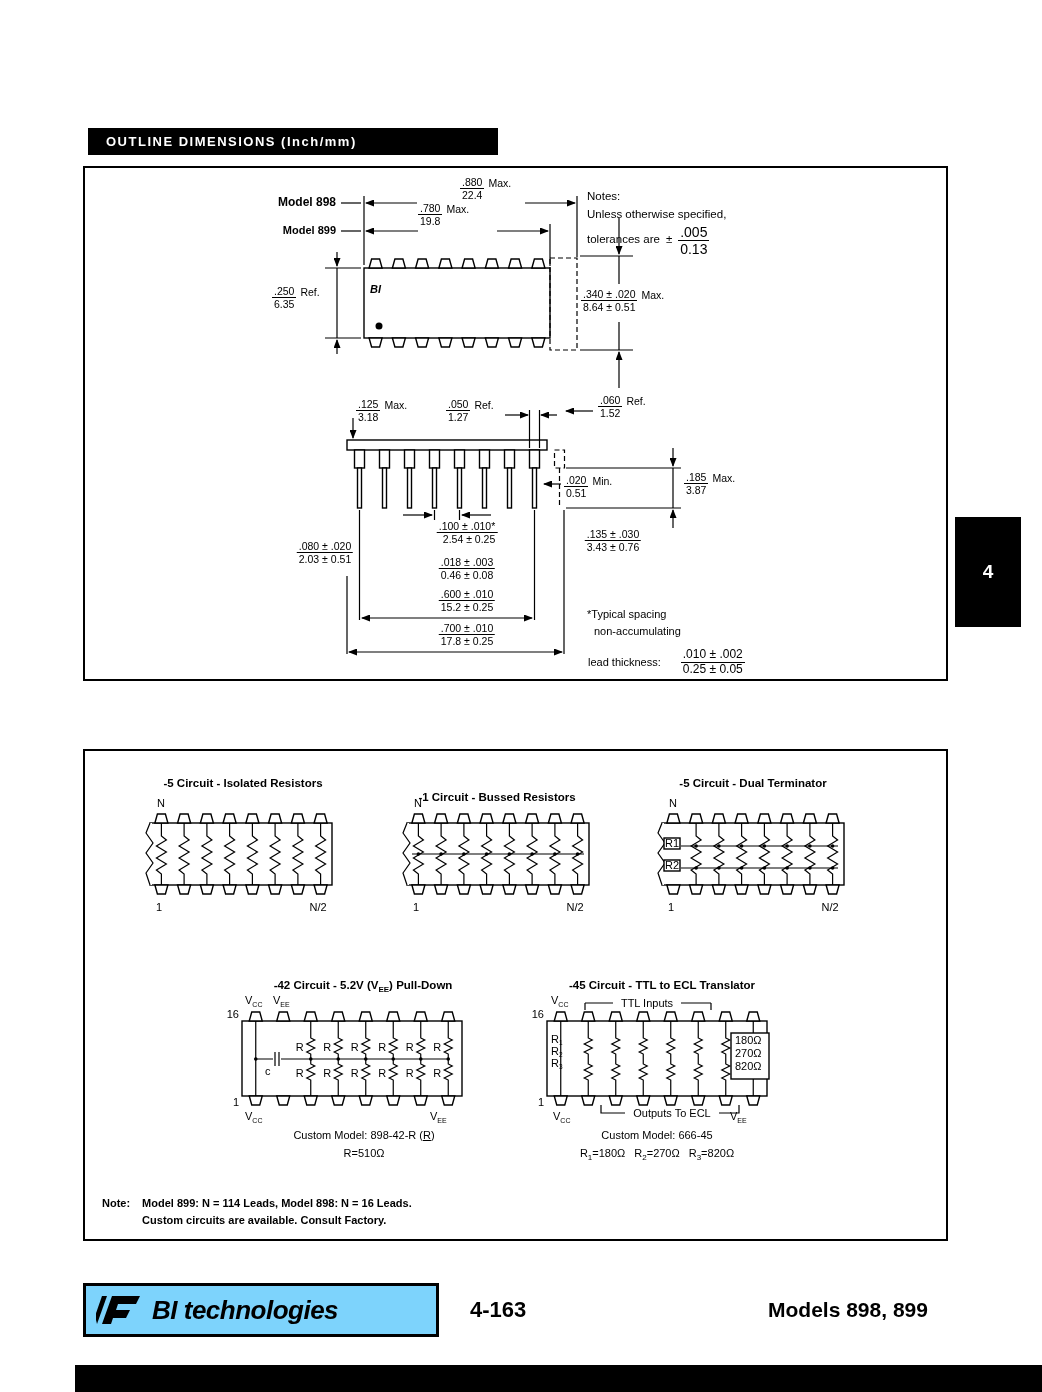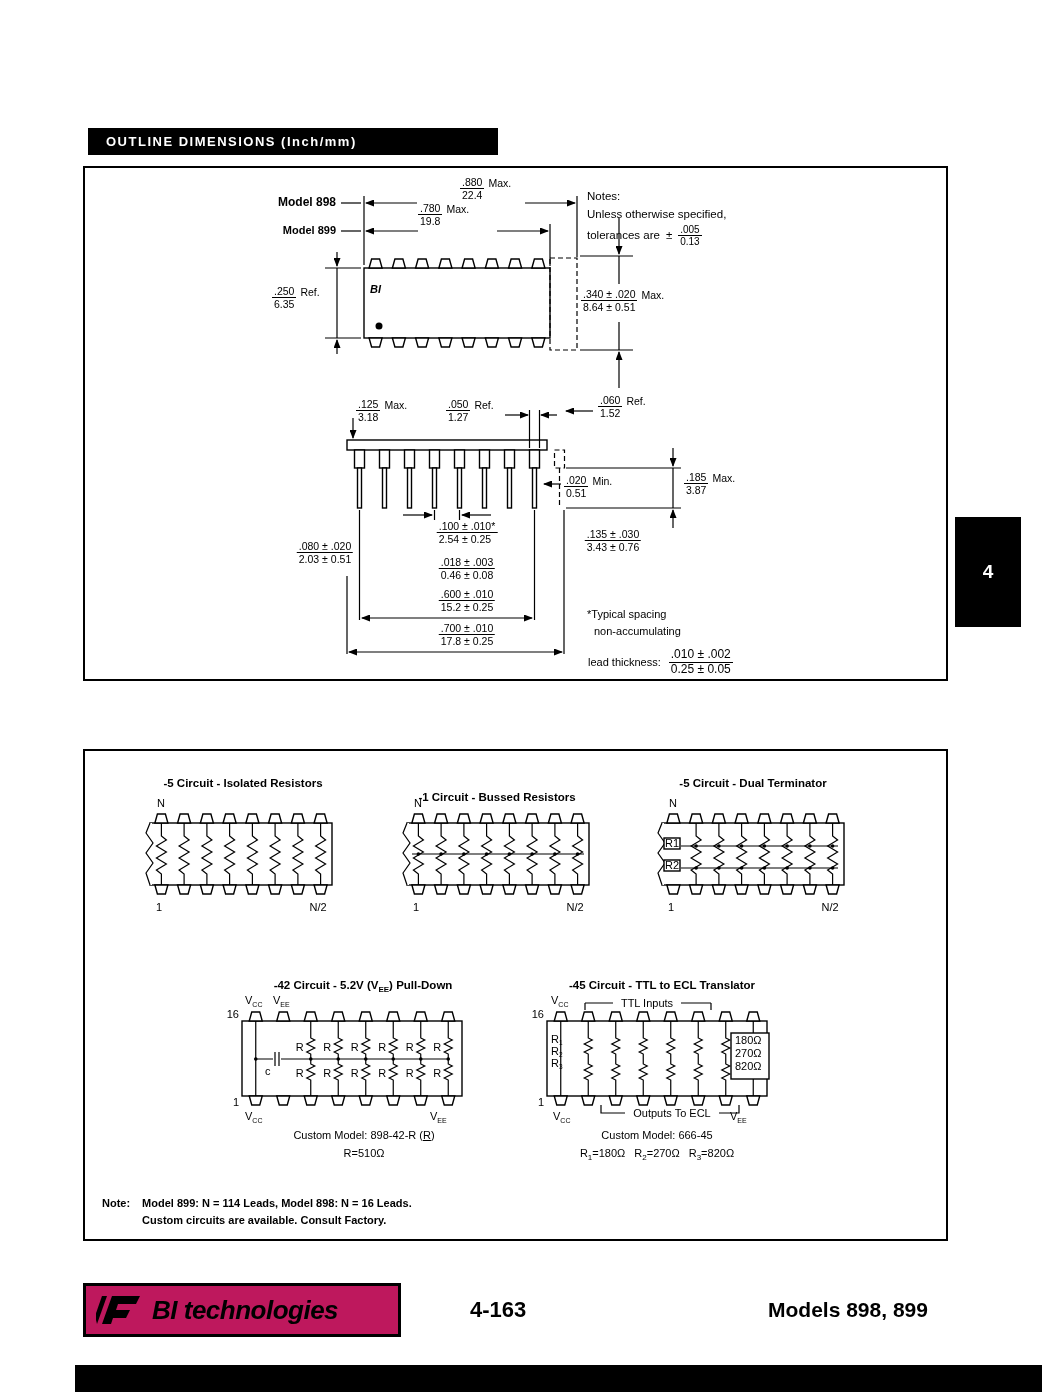--- a/index.html
+++ b/index.html
@@ -8,39 +8,39 @@
         font-family:"Liberation Sans",sans-serif;overflow:hidden}
   .abs{position:absolute}
   .hbar{position:absolute;left:88px;width:410px;height:27px;background:#000;color:#fff;
         font-weight:bold;font-size:13px;letter-spacing:1.5px;display:flex;align-items:center;
         padding-left:18px;white-space:nowrap}
   .box{position:absolute;left:83px;width:865px;border:2px solid #000;background:#fff}
   .box>svg{position:absolute;left:0;top:0}
   .dim{position:absolute;display:flex;align-items:flex-start;gap:4px;font-size:10.5px;
        white-space:nowrap;line-height:1.15;background:#fff;padding:0 1px}
   .dim .suf{margin-top:1px}
-  .frac{display:inline-block;text-align:left}
+  .frac{display:inline-block;text-align:right}
   .frac .nu{display:block;border-bottom:1px solid #000;padding:0 2px}
   .frac .de{display:block;padding:0 2px}
   .ctr{transform:translateX(-50%)}
   .bold{font-weight:bold}
   .stitle{position:absolute;transform:translateX(-50%);font-weight:bold;font-size:11.5px;white-space:nowrap}
   .cap{position:absolute;transform:translateX(-50%);font-size:11px;white-space:nowrap}
   .sb{font-size:8px;vertical-align:-3px}
   .ul{text-decoration:underline}
   .gap{margin-left:9px}
   svg text{font-family:"Liberation Sans",sans-serif;fill:#000;font-size:11px}
   .ln{stroke:#000;stroke-width:1.2;fill:none}
   .sh{fill:#fff;stroke:#000;stroke-width:1.4}
   .dash{stroke-dasharray:5 3}
   .side-tab{position:absolute;left:955px;top:517px;width:66px;height:110px;background:#000;
             color:#fff;display:flex;align-items:center;justify-content:center;
             font-size:19px;font-weight:bold}
-  .logo-box{position:absolute;left:83px;top:1283px;width:318px;height:54px;border:3px solid #000;
-            display:flex;align-items:center;gap:10px;padding-left:10px;background:#be185d}
+  .logo-box{position:absolute;left:83px;top:1283px;width:356px;height:54px;border:3px solid #000;
+            display:flex;align-items:center;gap:10px;padding-left:10px;background:#7dd3fc}
   .brand{font-weight:bold;font-style:italic;font-size:26px;letter-spacing:-0.5px}
   .pageno{position:absolute;left:470px;top:1297px;font-weight:bold;font-size:22px}
   .models{position:absolute;left:768px;top:1298px;font-weight:bold;font-size:21px}
   .botbar{position:absolute;left:75px;top:1365px;width:967px;height:27px;background:#000}
   .noteblk{position:absolute;left:17px;top:444px;font-weight:bold;font-size:11px;line-height:1.5;
            display:flex;gap:12px;white-space:nowrap}
   .noteblk .nl{display:block}
 </style>
 </head>
 <body>
@@ -209,21 +209,21 @@
         </span>
       <span class="suf">Max.</span>
     </div>
 
     <div class="abs" style="left:502px;top:20px;font-size:11.5px;line-height:1.55">
       <div>Notes:</div>
       <div>Unless otherwise specified,</div>
       <div style="display:flex;align-items:center;gap:6px">
         <span>tolerances are</span>
         <span>±</span>
-        <span class="frac" style="font-size:10px;line-height:1.15">
+        <span class="frac" style="font-size:14px;line-height:1.15">
             <span class="nu">.005</span>
             <span class="de">0.13</span>
           </span>
       </div>
     </div>
 
     <div class="dim" style="left:186px;top:117px">
       <span class="frac">
           <span class="nu">.250</span>
           <span class="de">6.35</span>
@@ -308,21 +308,21 @@
       <span class="frac">
           <span class="nu">.700 ± .010</span>
           <span class="de">17.8 ± 0.25</span>
         </span>
     </div>
 
     <div class="abs" style="left:502px;top:438px;font-size:11px;line-height:1.55">
       <div>*Typical spacing</div>
       <div style="padding-left:7px">non-accumulating</div>
     </div>
-    <div class="dim" style="left:502px;top:480px;font-size:11px;gap:8px;align-items:center">
+    <div class="dim" style="left:502px;top:480px;font-size:11px;gap:20px;align-items:center">
       <span>lead thickness:</span>
       <span class="frac" style="font-size:12px">
           <span class="nu">.010 ± .002</span>
           <span class="de">0.25 ± 0.05</span>
         </span>
     </div>
   </div>
 
   <div class="side-tab">
     <span>4</span>

